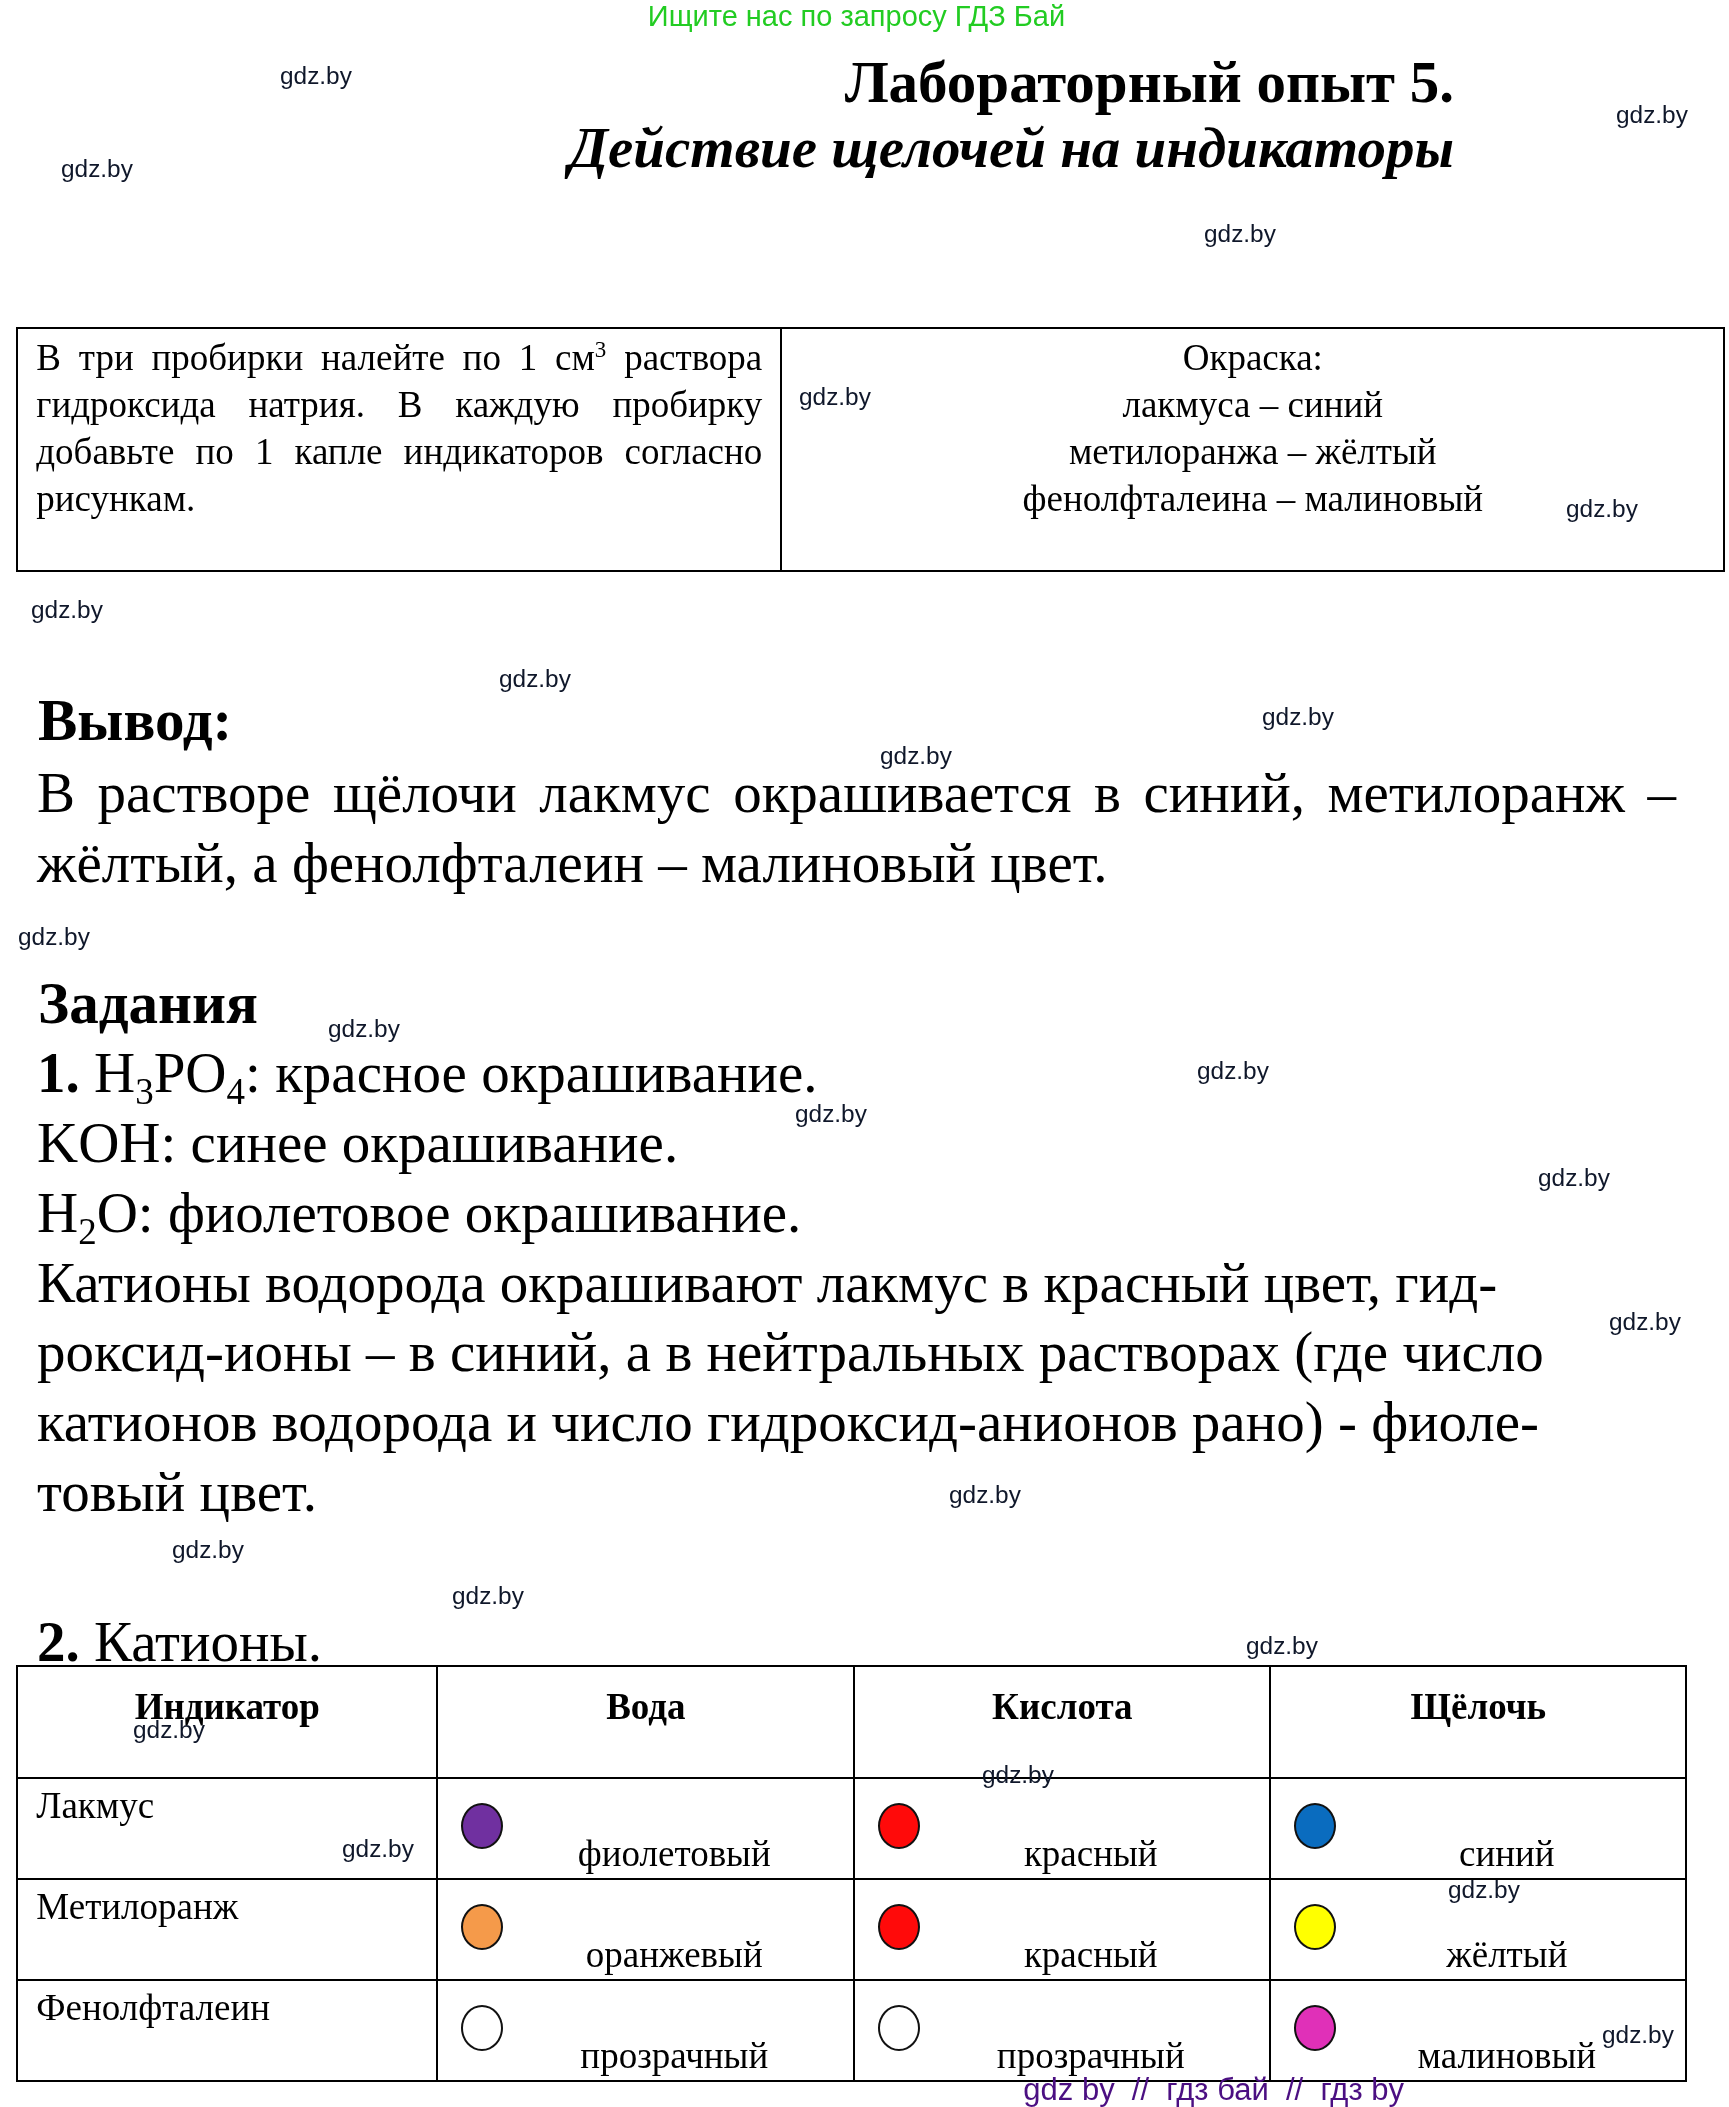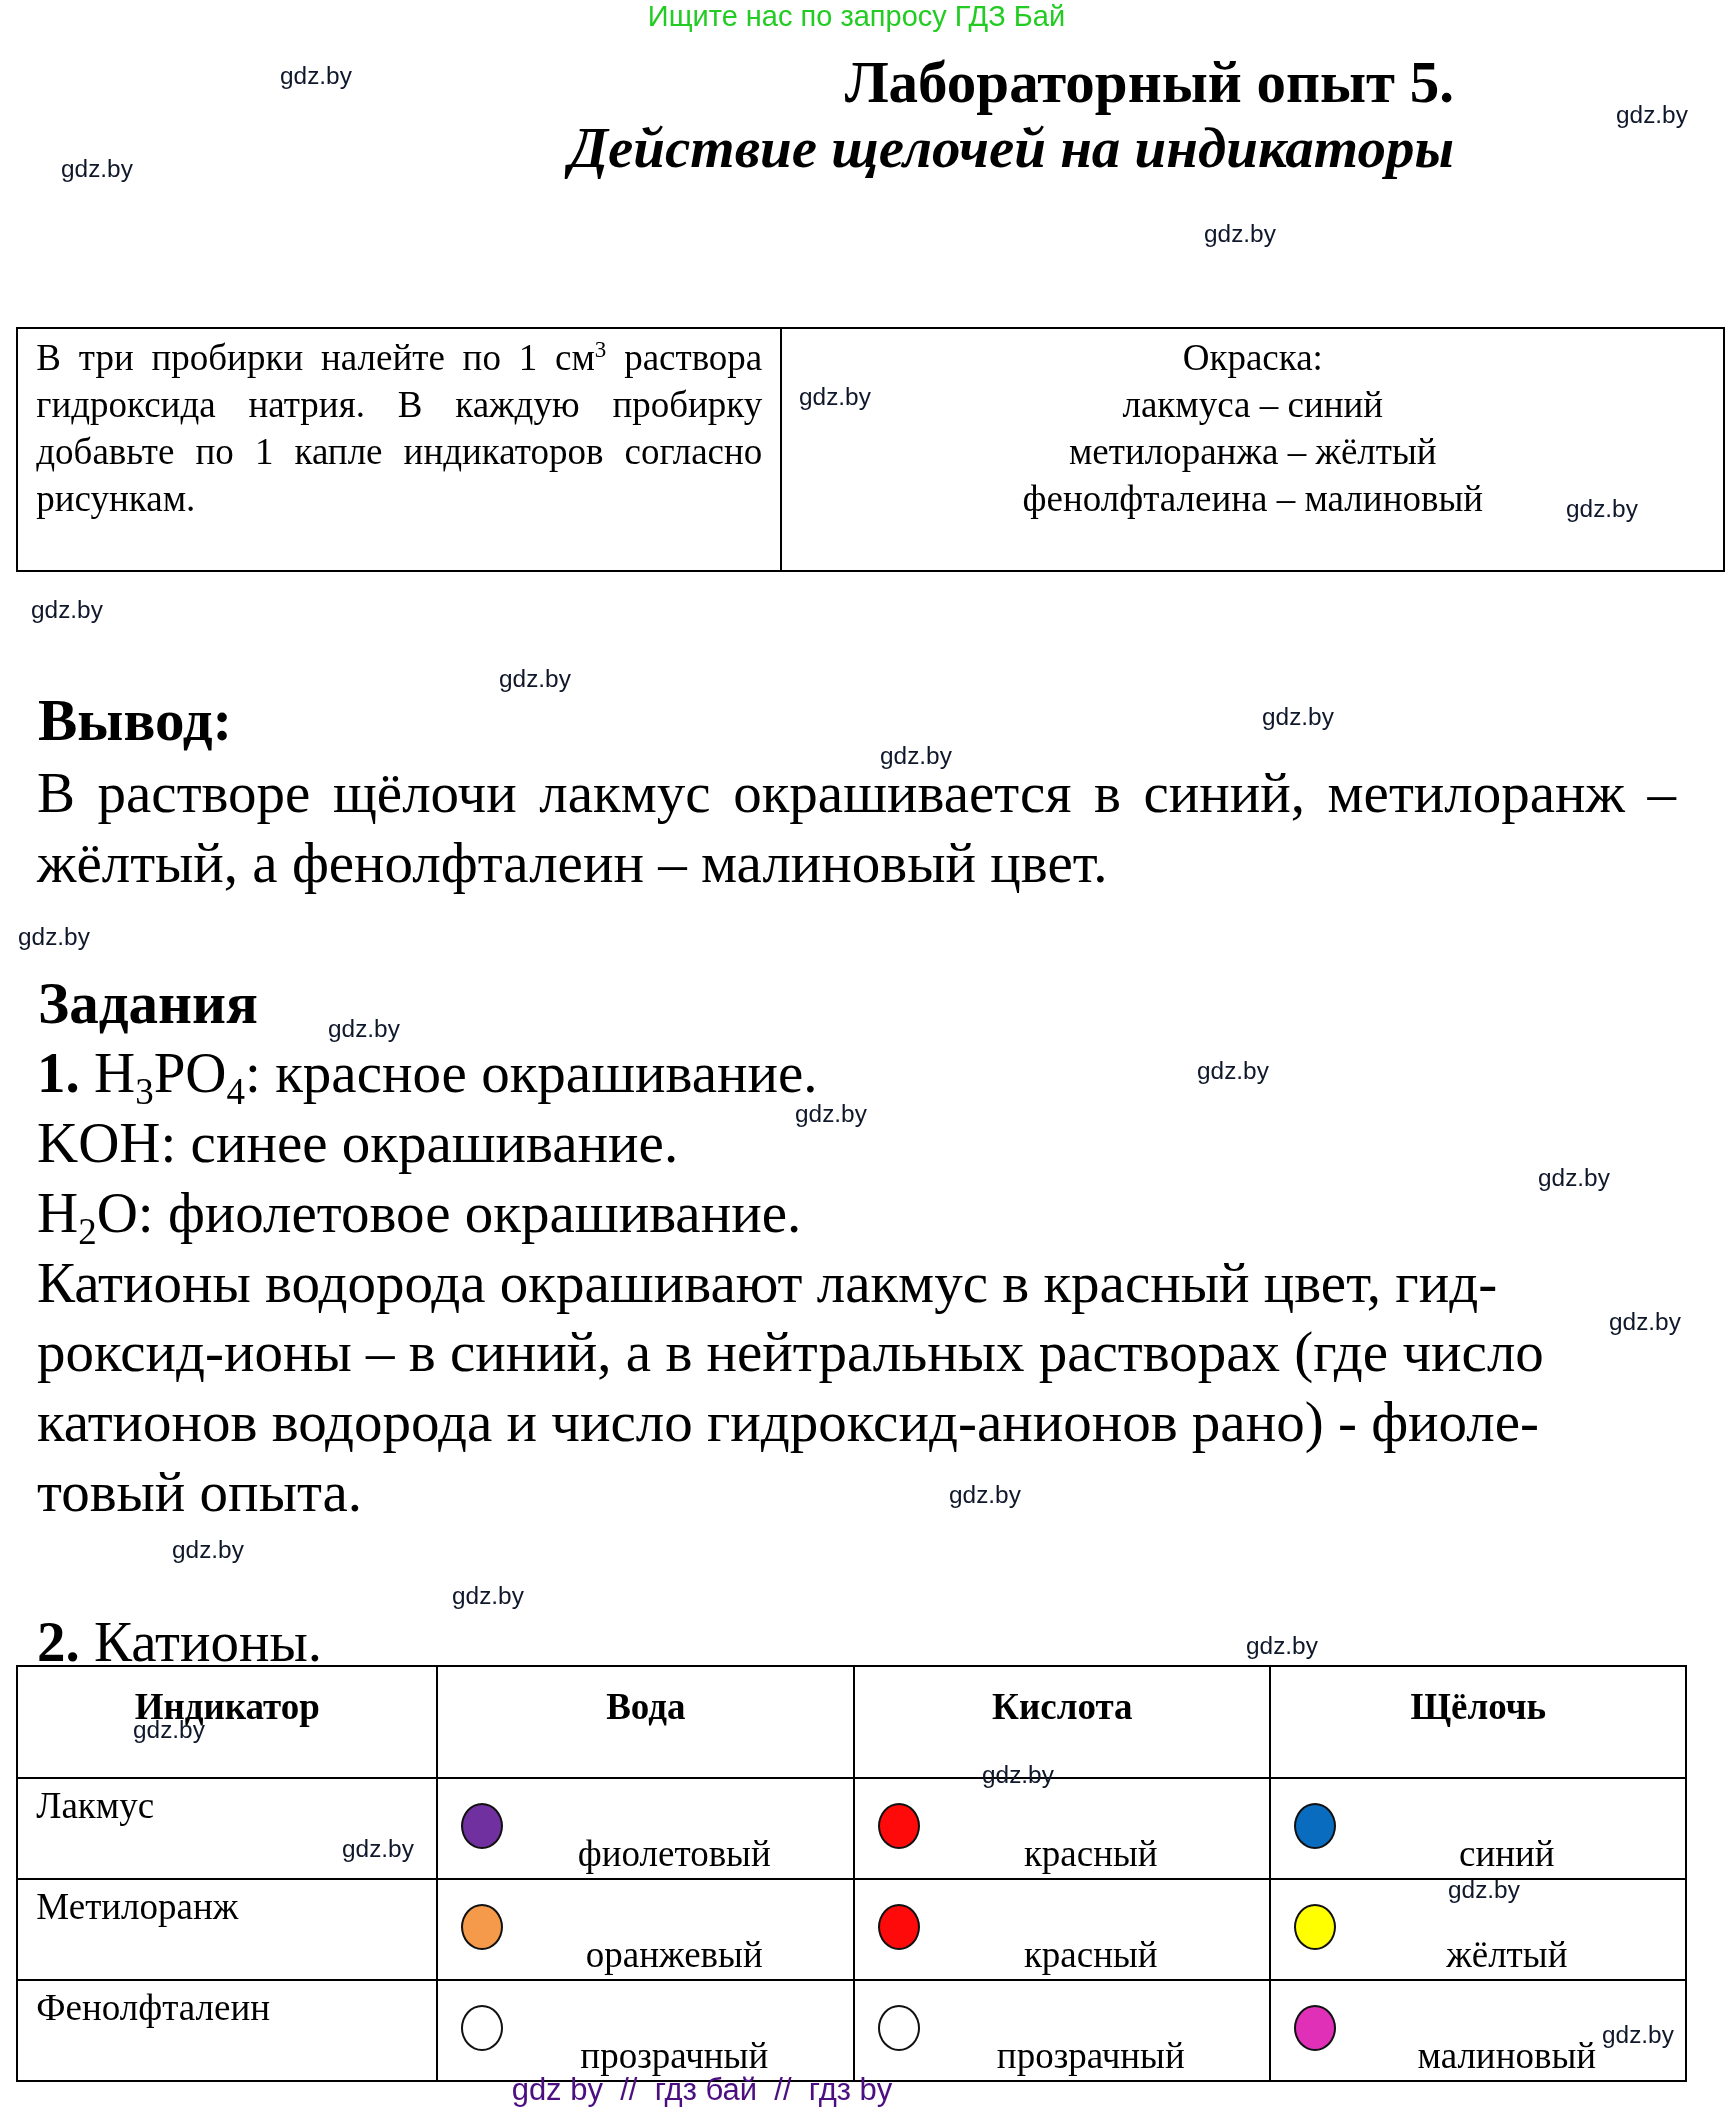--- a/index.html
+++ b/index.html
@@ -29,21 +29,21 @@
   .line b { font-weight:bold; }
   sub { font-size:37px; line-height:0; }
 
   #tbl2 { left:16.3px; top:1665px; width:1670px; }
   #tbl2 th { height:93px; font-size:37px; line-height:46px; font-weight:bold; text-align:center; padding-top:17px; }
   #tbl2 td { height:94px; position:relative; }
   .ind { font-size:37px; line-height:44px; padding:4.9px 0 0 18px !important; }
   .cell-label { position:absolute; left:57px; right:0; bottom:1.6px; text-align:center; font-size:37px; line-height:44px; }
   .dot { position:absolute; left:23px; top:24.4px; width:42px; height:46px; border:2.4px solid #111; border-radius:50%; box-sizing:border-box; }
 
-  .footer { left:0; width:1404px; top:2072px; text-align:center; color:#4b0f82;
+  .footer { left:0; width:1404px; top:2072px; text-align:right; color:#4b0f82;
             font-family:"Liberation Sans", sans-serif; font-size:31px; line-height:36px; }
 </style>
 </head>
 <body>
 
 <div class="abs promo">Ищите нас по запросу ГДЗ Бай</div>
 
 <div class="abs title t1">Лабораторный опыт 5.</div>
 <div class="abs title t2">Действие щелочей на индикаторы</div>
 
@@ -69,21 +69,21 @@
 <div class="abs para" style="top:758px;">В растворе щёлочи лакмус окрашивается в синий, метилоранж – жёлтый, а фенолфталеин – малиновый цвет.</div>
 
 <div class="abs h-sec" style="top:971px;">Задания</div>
 
 <div class="abs line" style="top:1038px;"><b>1.</b><span> H</span><sub>3</sub><span>PO</span><sub>4</sub><span>: красное окрашивание.</span></div>
 <div class="abs line" style="top:1108px;">KOH: синее окрашивание.</div>
 <div class="abs line" style="top:1178px;"><span>H</span><sub>2</sub><span>O: фиолетовое окрашивание.</span></div>
 <div class="abs line" style="top:1248px;">Катионы водорода окрашивают лакмус в красный цвет, гид-</div>
 <div class="abs line" style="top:1317px;">роксид-ионы – в синий, а в нейтральных растворах (где число</div>
 <div class="abs line" style="top:1387px;">катионов водорода и число гидроксид-анионов рано) - фиоле-</div>
-<div class="abs line" style="top:1457px;">товый опыта.</div>
+<div class="abs line" style="top:1457px;">товый цвет.</div>
 
 <div class="abs line" style="top:1607px;"><b>2.</b><span> Катионы.</span></div>
 
 <table class="t" id="tbl2">
   <colgroup>
       <col style="width:420px">
       <col style="width:417px">
       <col style="width:416px">
       <col style="width:416px">
     </colgroup>

